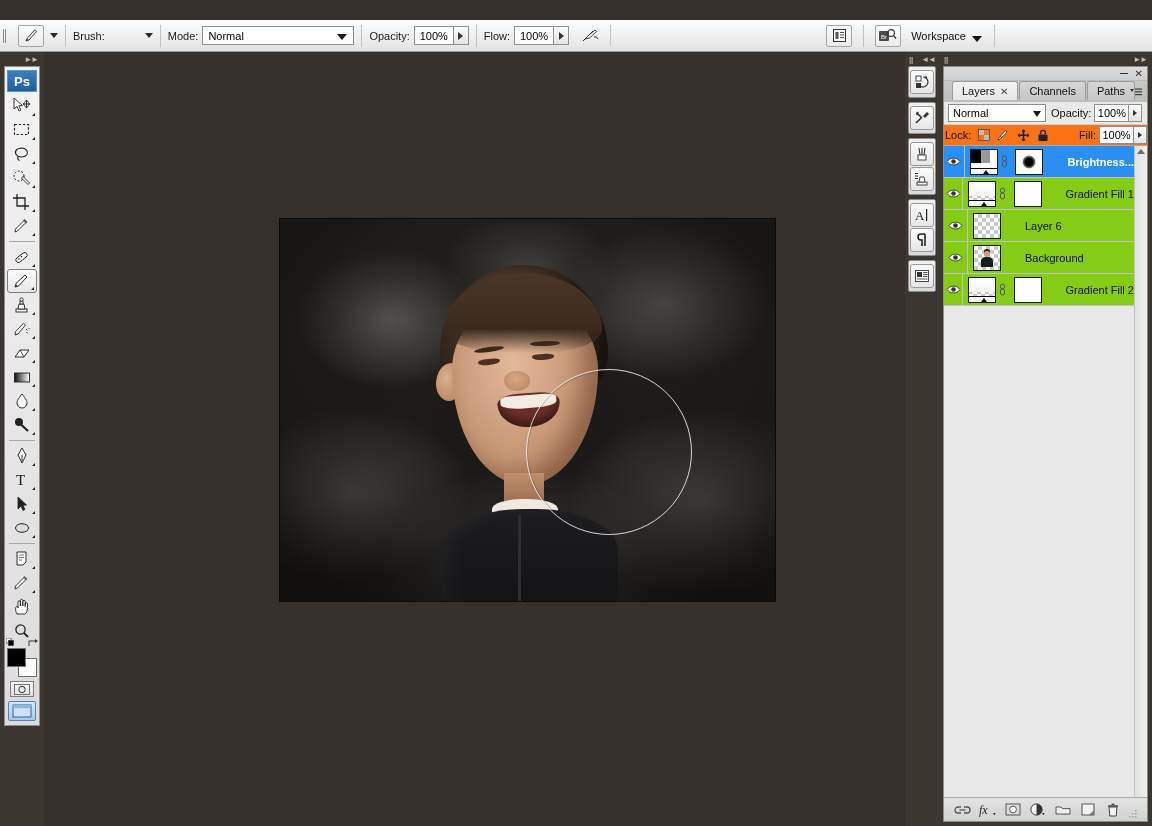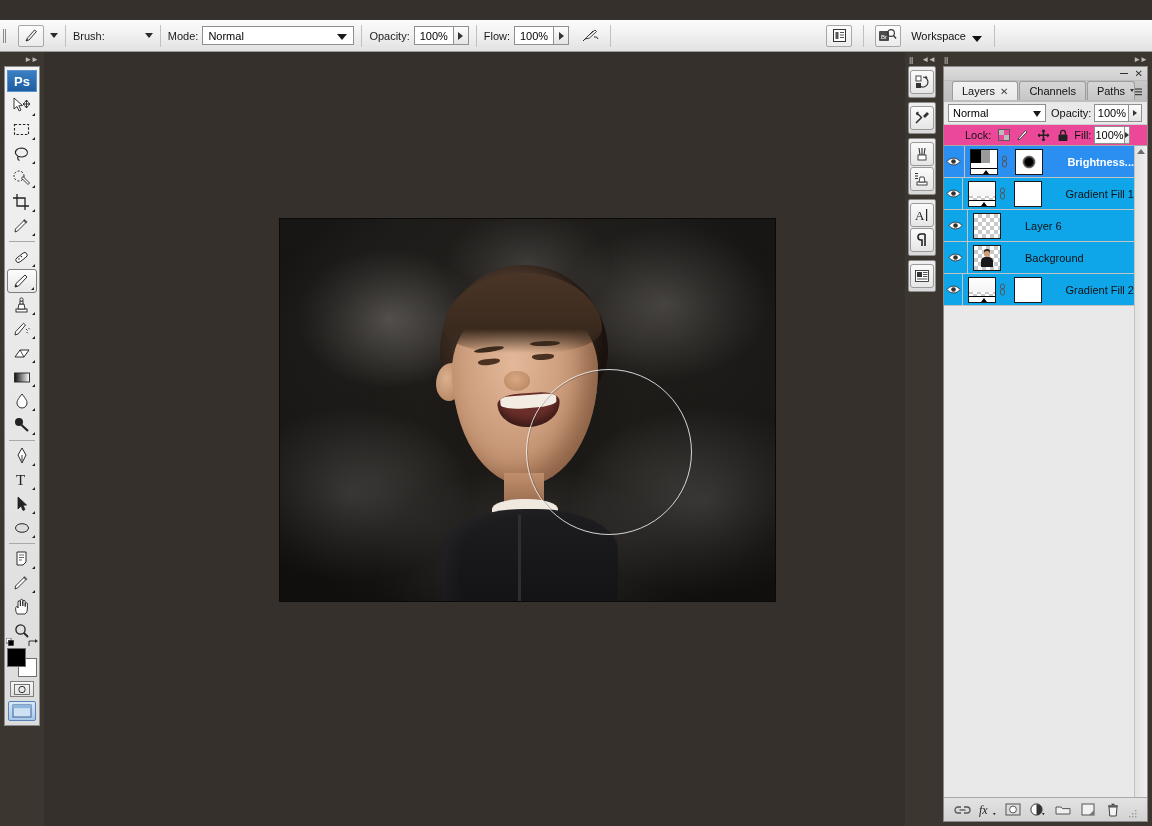--- a/index.html
+++ b/index.html
@@ -291,35 +291,35 @@
     position:absolute; right:4px; top:6px; width:0;height:0;
     border-left:4px solid transparent;border-right:4px solid transparent;border-top:6px solid #1a1a1a;
   }
   .lp-lbl { font-size: 11px; color: #111; margin-left: 5px; margin-right: 3px; white-space: nowrap;}
   .lp-num { width: 35px; height: 18px; background:#fff; border:1px solid #8f8f8f;
             font-size:11px; color:#000; display:flex; align-items:center; justify-content:center;}
   .lp-spin { width:13px;height:18px;border:1px solid #8f8f8f;border-left:none;
              background:linear-gradient(to bottom,#fdfdfd,#e4e4e4); display:flex;align-items:center;justify-content:center;}
   .lp-spin i { width:0;height:0;border-top:3px solid transparent;border-bottom:3px solid transparent;border-left:4px solid #333;}
   .lp-row2 {
-    height: 21px; display:flex; align-items:center; padding: 0 20px;
-    background: #ec4899; border-bottom: 1px solid #a9a9a9;
+    height: 21px; display:flex; align-items:center; padding: 0 0;
+    background: #f97316; border-bottom: 1px solid #a9a9a9;
   }
   .lock-icons { display:flex; align-items:center; gap:7px; margin-left: 4px; }
   .lp-list { flex: 1; position: relative; background: #e9e9e9; overflow: hidden; }
   .lp-scroll {
     position:absolute; right:0; top:0; width: 13px; height: 100%;
     background: linear-gradient(to right,#e2e2e2,#efefef);
     border-left: 1px solid #c2c2c2;
     display:flex; flex-direction:column; align-items:center;
   }
   .lp-scroll .up { margin-top: 3px; width:0;height:0;border-left:4px solid transparent;border-right:4px solid transparent;border-bottom:5px solid #6b6b6b;}
   .layer-row {
     height: 32px; display: flex; align-items: center;
-    border-bottom: 1px solid #c3c3c3; background: #0ea5e9;
+    border-bottom: 1px solid #c3c3c3; background: #84cc16;
     padding-right: 13px;
   }
   .layer-row.selected { background: #2a8ff0; }
   .layer-row.selected .layer-name { color: #fff; font-weight: bold; }
   .eye-cell { width: 24px; display:flex; align-items:center; justify-content:center;
               border-right: 1px solid #c3c3c3; height: 100%; }
   .thumb {
     width: 28px; height: 26px; border: 1px solid #1a1a1a; margin-left: 5px;
     background-image:
       linear-gradient(45deg,#c9c9c9 25%,transparent 25%,transparent 75%,#c9c9c9 75%),

